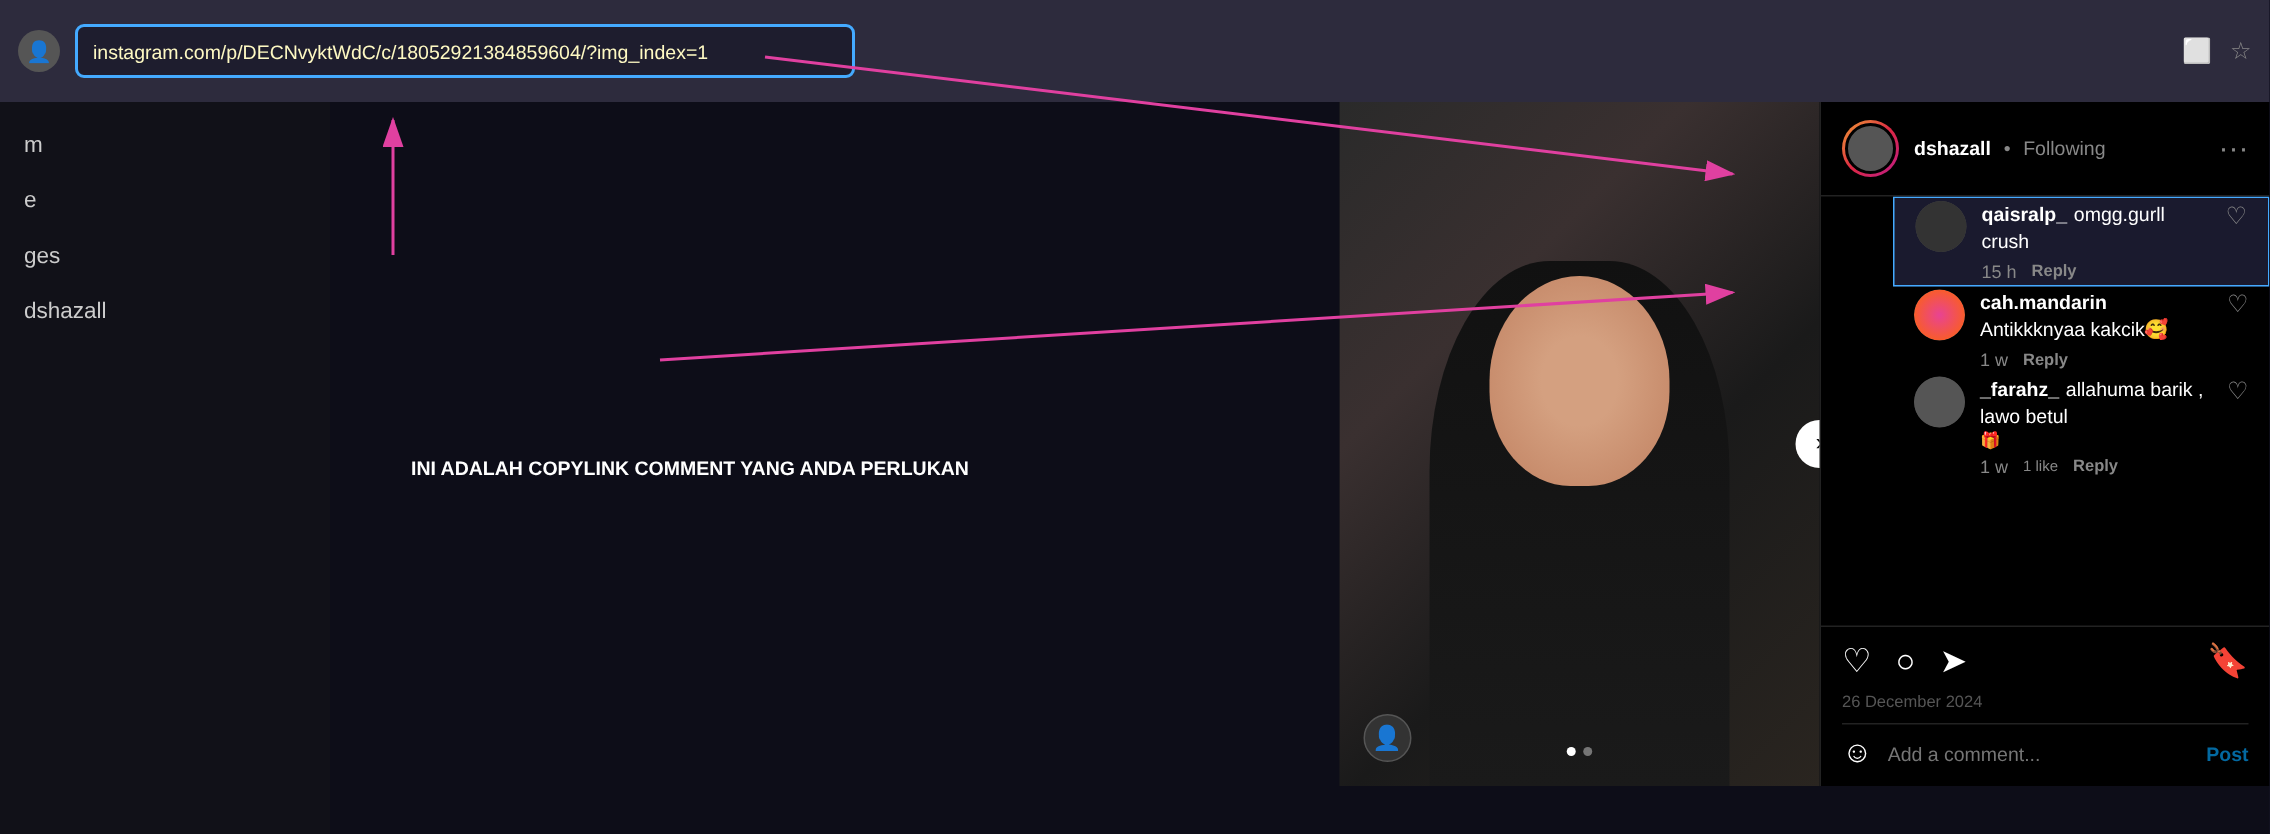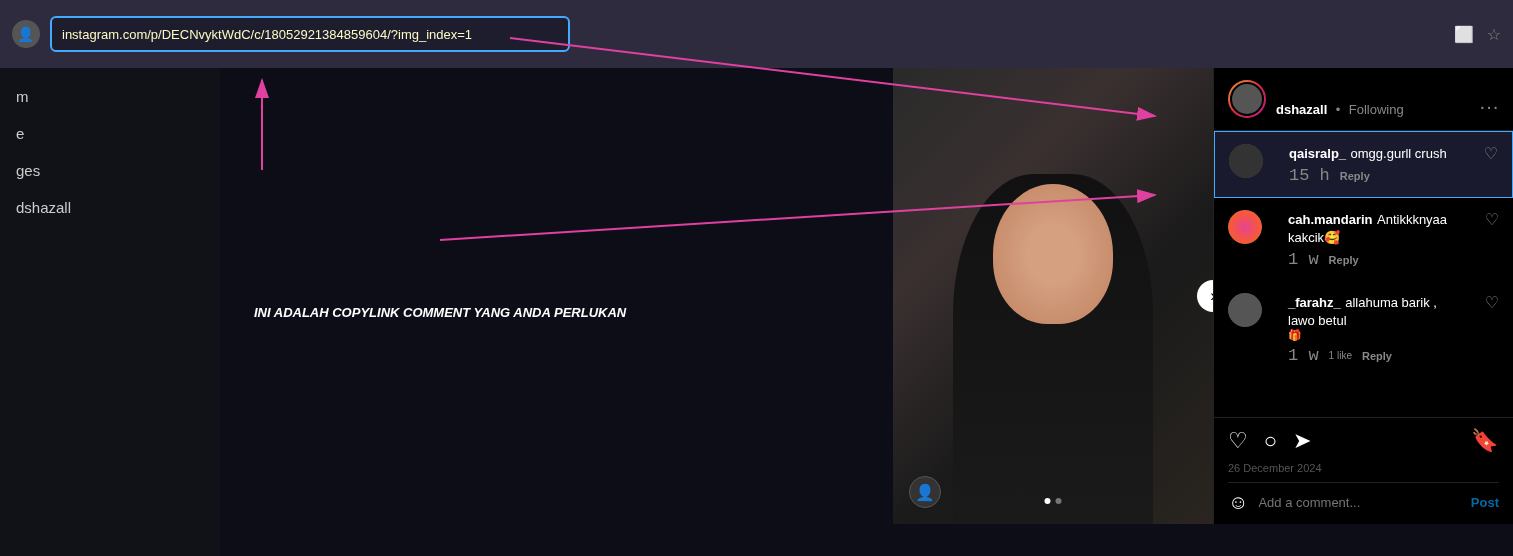--- a/index.html
+++ b/index.html
@@ -81,25 +81,24 @@
     .sidebar-item {
       color: #ccc;
       font-size: 15px;
       cursor: pointer;
     }
     .annotation-text {
       color: #fff;
       font-weight: bold;
       font-size: 13px;
       position: absolute;
-      left: 34px;
+      left: 54px;
       top: 50%;
       transform: translateY(-50%);
       white-space: nowrap;
-      font-style: italic;
     }
 
     
     .post-photo {
       width: 320px;
       height: 456px;
       background: #1a1a1a;
       flex-shrink: 0;
       position: relative;
       overflow: hidden;
@@ -188,21 +187,21 @@
     .comments-section {
       width: 300px;
       height: 456px;
       background: #000;
       border-left: 1px solid #222;
       display: flex;
       flex-direction: column;
     }
     .post-header {
       display: flex;
-      align-items: flex-end;
+      align-items: center;
       padding: 12px 14px;
       border-bottom: 1px solid #222;
       gap: 10px;
     }
     .post-avatar {
       width: 38px;
       height: 38px;
       border-radius: 50%;
       background: linear-gradient(135deg, #f09433, #e6683c, #dc2743, #cc2366, #bc1888);
       padding: 2px;
@@ -243,24 +242,25 @@
     }
 
     
     .comment-highlighted {
       background: #1a1a2e;
       border: 1.5px solid #4af;
       margin: 0;
       padding: 10px 14px;
     }
     .comment-item {
-      padding: 12px 14px;
+      padding: 2px 14px;
       display: flex;
       align-items: flex-start;
-      gap: 26px;
+      gap: 10px;
+      margin-left: 48px;
     }
     .comment-avatar {
       width: 34px;
       height: 34px;
       border-radius: 50%;
       flex-shrink: 0;
       background: #444;
       overflow: hidden;
       display: flex;
       align-items: center;
@@ -286,22 +286,21 @@
       font-weight: normal;
     }
     .comment-meta {
       display: flex;
       gap: 10px;
       margin-top: 4px;
       align-items: center;
     }
     .comment-time {
       color: #888;
-      font-size: 17px;
-      font-family: Liberation Mono, monospace;
+      font-size: 12px;
     }
     .comment-reply-btn {
       color: #888;
       font-size: 11px;
       font-weight: 600;
       cursor: pointer;
       text-align: center;
     }
     .comment-like {
       margin-left: auto;

